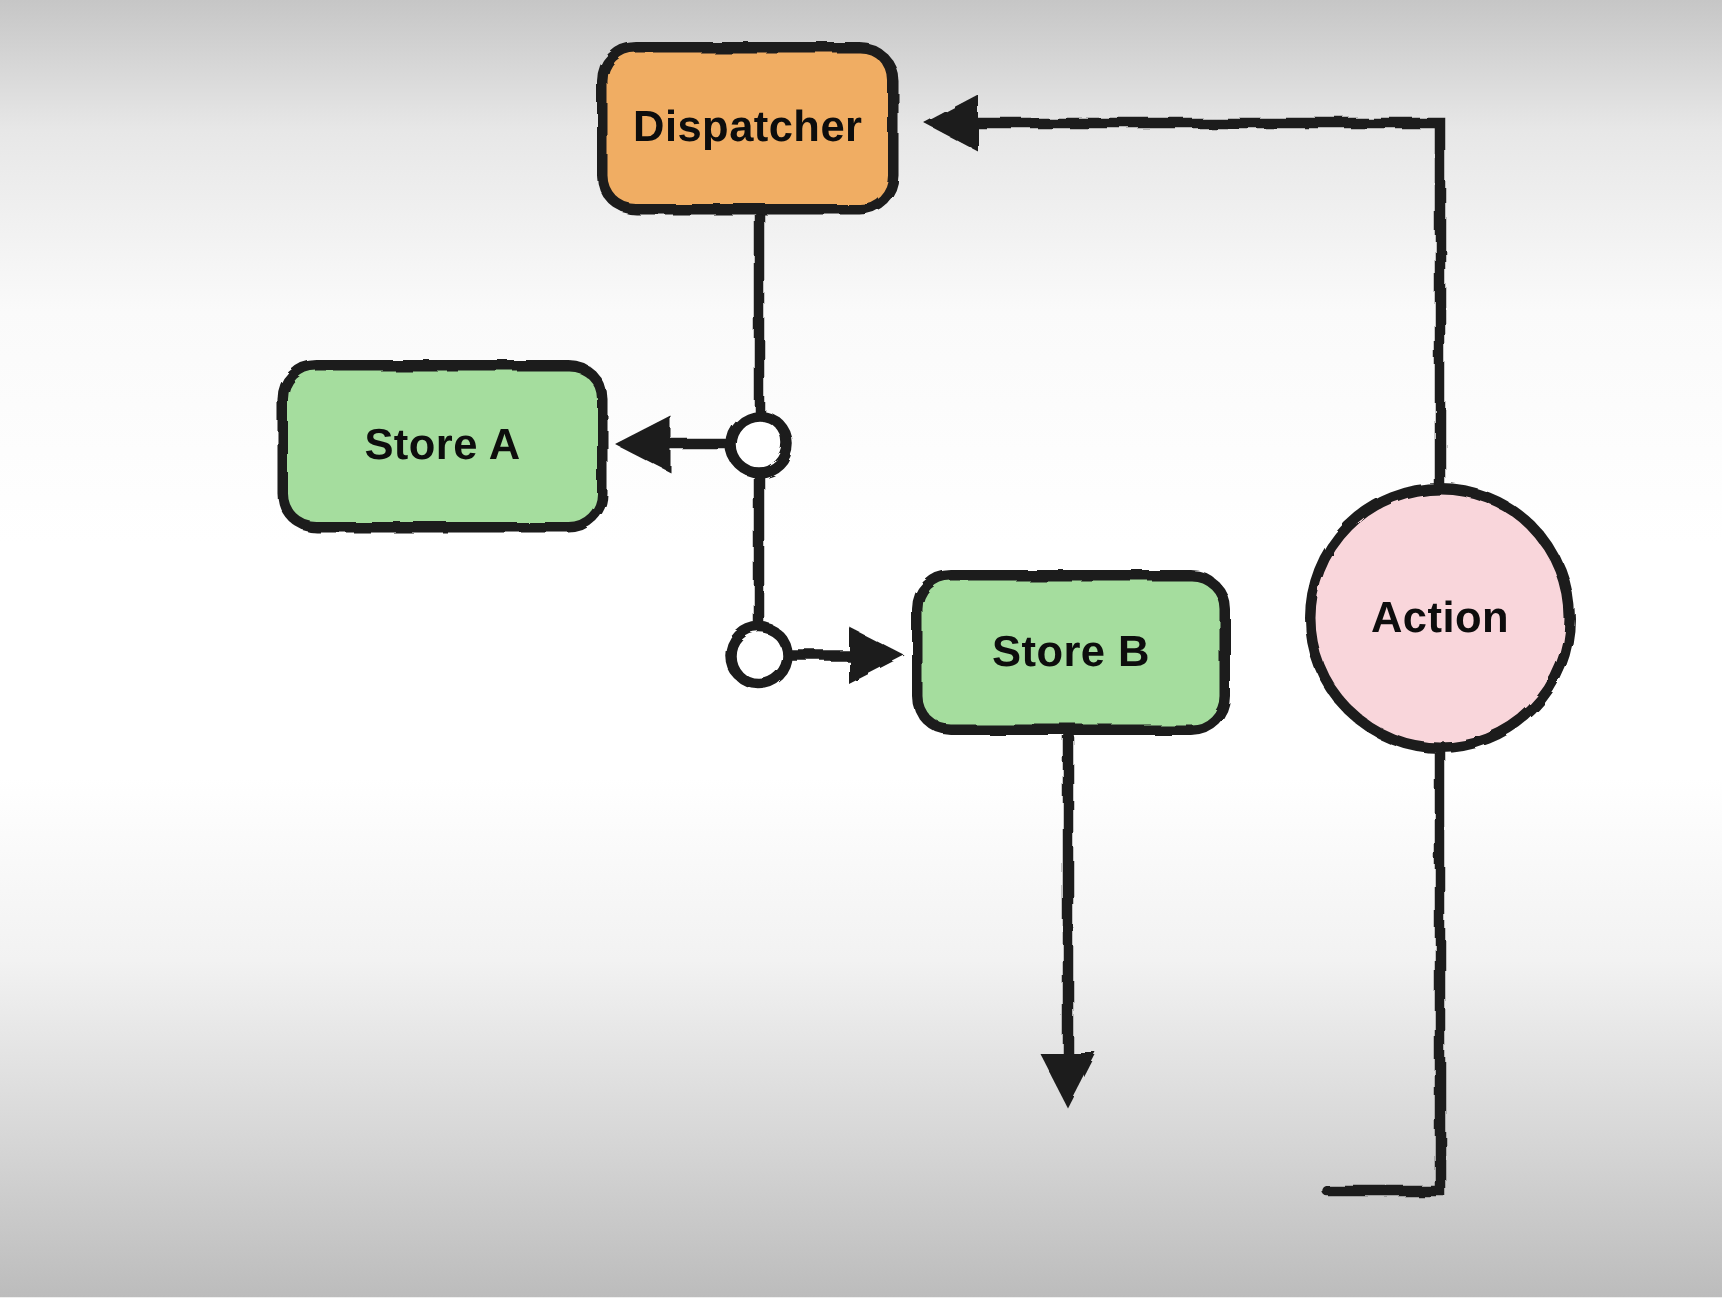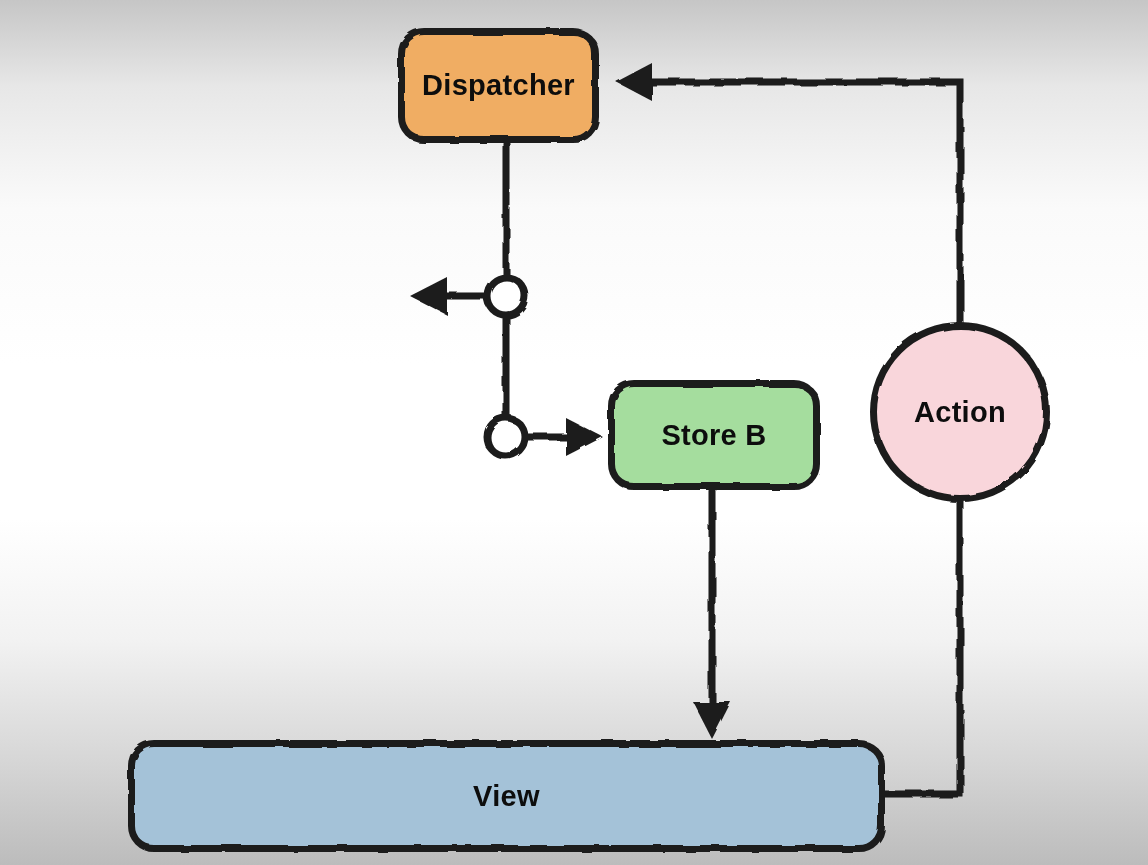--- a/index.html
+++ b/index.html
@@ -91,29 +91,29 @@
       <circle cx="506" cy="296" r="19" fill="#ffffff"></circle>
       <circle cx="506" cy="437" r="19" fill="#ffffff"></circle>
     </g>
   </svg>
 
   <div class="node dispatcher">
     <div class="node-bg" style="background-color: rgb(240, 173, 99);"></div>
     <span class="node-label">Dispatcher</span>
   </div>
 
+  <div class="node store-a">
+    <div class="node-bg" style="background-color: rgb(165, 221, 158);"></div>
+    <span class="node-label">Store A</span>
+  </div>
 
   <div class="node action">
     <div class="node-bg" style="background-color: rgb(249, 214, 219);"></div>
     <span class="node-label">Action</span>
   </div>
 
   <div class="node store-b">
     <div class="node-bg" style="background-color: rgb(165, 221, 158);"></div>
     <span class="node-label">Store B</span>
   </div>
 
-  <div class="node view">
-    <div class="node-bg" style="background-color: rgb(164, 194, 216);"></div>
-    <span class="node-label">View</span>
-  </div>
 
 </div>
 
 </body></html>

